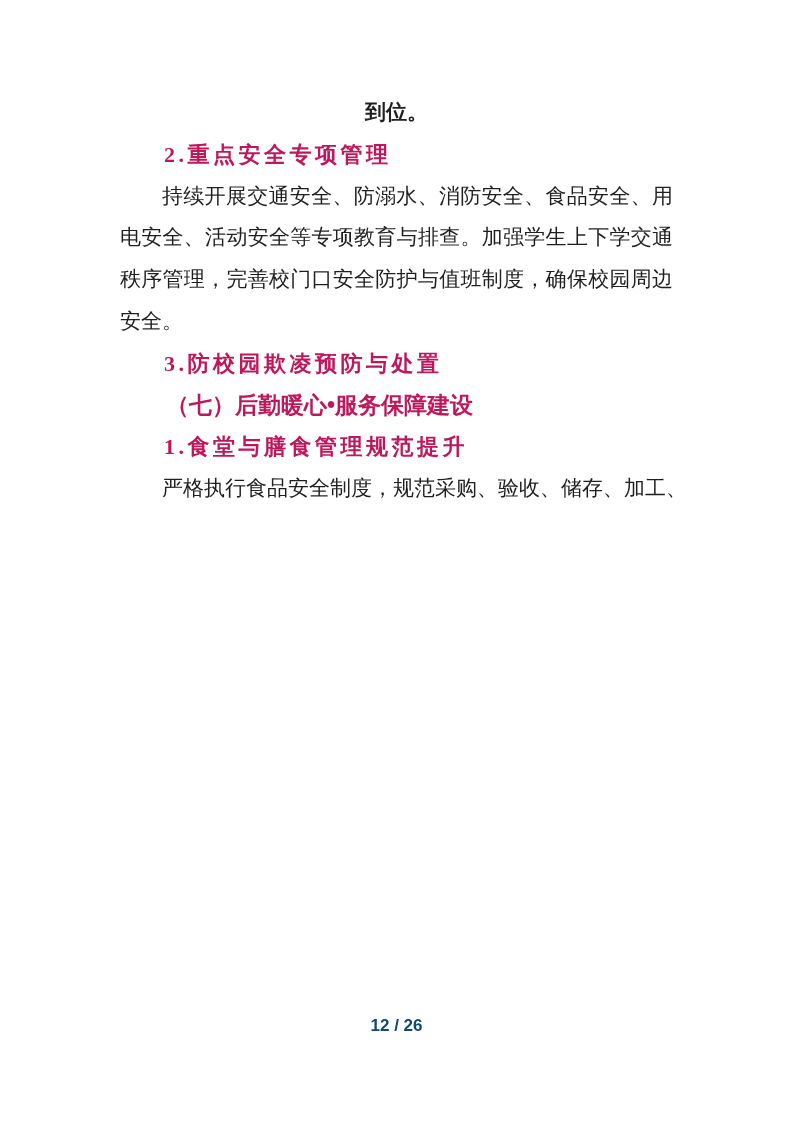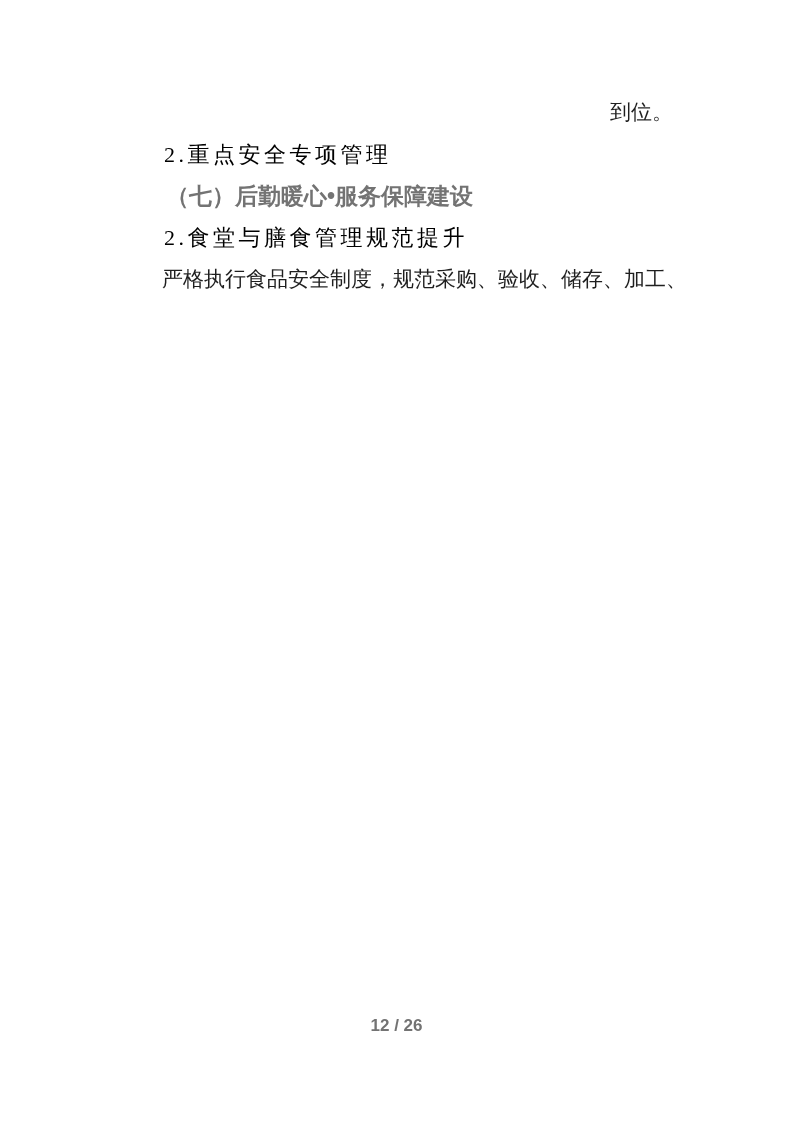--- a/index.html
+++ b/index.html
@@ -19,66 +19,69 @@
   }
   .content {
     position: absolute;
     top: 92px;
     left: 120px;
     width: 553px;
     font-size: 21px;
     line-height: 41.8px;
   }
   .line-cont {
-    text-align: right;
+    text-align: center;
+    font-weight: bold;
   }
   .para {
     text-indent: 2em;
     text-align: justify;
     text-justify: inter-character;
     word-break: break-all;
     line-break: strict;
   }
   .para-clip {
     text-indent: 2em;
     white-space: nowrap;
     overflow: hidden;
   }
   .num-heading {
     text-indent: 2em;
-    font-weight: 400;
+    font-weight: 700;
     font-size: 22px;
     letter-spacing: 3.5px;
-    color: #000000;
+    color: #be185d;
   }
   .section-heading {
     text-indent: 2em;
     font-family: "Liberation Sans", "DejaVu Sans", sans-serif;
     font-weight: 700;
     font-size: 23px;
-    color: #737373;
+    color: #be185d;
   }
   .footer {
     position: absolute;
     top: 1016px;
     left: 0;
     width: 793px;
     text-align: center;
     font-family: "Liberation Sans", "DejaVu Sans", sans-serif;
     font-weight: 700;
     font-size: 17px;
-    color: #737373;
+    color: #0c4a6e;
   }
 </style>
 </head>
 <body>
 
 <div class="page">
   <div class="content">
     <div class="line-cont">到位。</div>
     <div class="num-heading">2.重点安全专项管理</div>
+    <div class="para">持续开展交通安全、防溺水、消防安全、食品安全、用电安全、活动安全等专项教育与排查。加强学生上下学交通秩序管理，完善校门口安全防护与值班制度，确保校园周边安全。</div>
+    <div class="num-heading">3.防校园欺凌预防与处置</div>
     <div class="section-heading">（七）后勤暖心•服务保障建设</div>
-    <div class="num-heading">2.食堂与膳食管理规范提升</div>
+    <div class="num-heading">1.食堂与膳食管理规范提升</div>
     <div class="para-clip">严格执行食品安全制度，规范采购、验收、储存、加工、</div>
   </div>
 
   <div class="footer">12 / 26</div>
 </div>
 
 </body></html>

